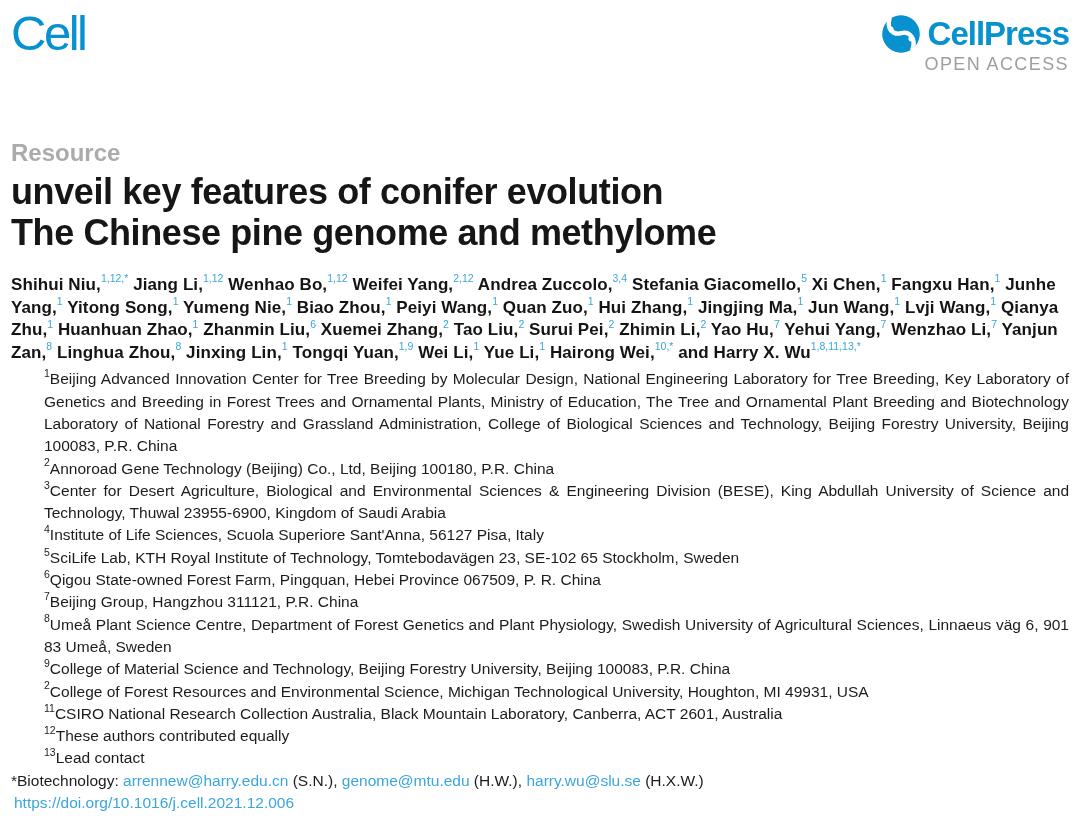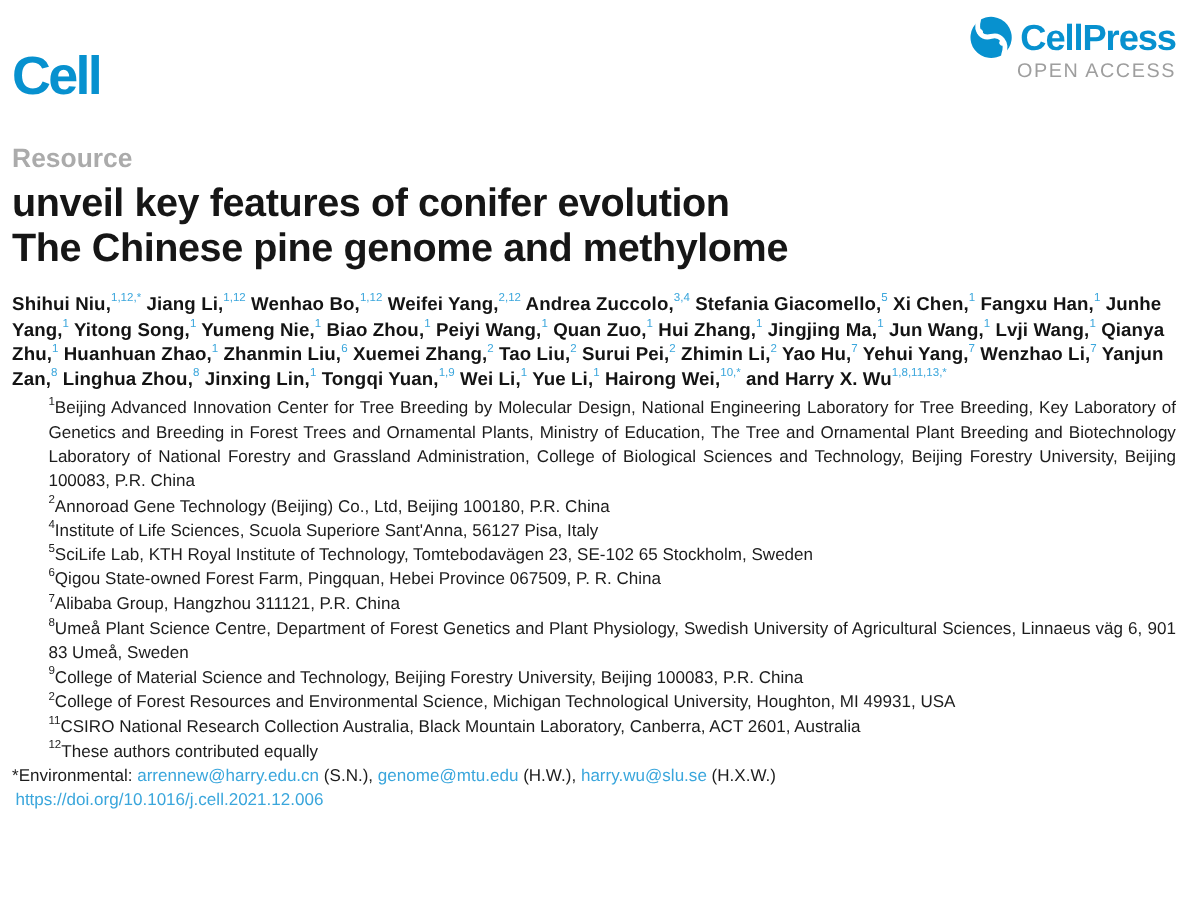--- a/index.html
+++ b/index.html
@@ -18,25 +18,24 @@
   }
   
   .header {
     display: flex;
     justify-content: space-between;
     align-items: flex-start;
     padding-top: 2px;
   }
   .cell-logo {
     font-size: 49px;
-    font-weight: 700;
+    font-weight: 400;
     letter-spacing: -2.5px;
     line-height: 46px;
     color: var(--brand-blue, #0791CF);
-    margin-top: 36px;
   }
   .press-block {
     display: flex;
     flex-direction: column;
     align-items: flex-end;
     padding-top: 4px;
     text-align: center;
   }
   .press-row { display: flex; align-items: center; gap: 7px; }
   .press-icon svg { display: block; }
@@ -49,21 +48,21 @@
   }
   .open-access {
     font-size: 18px;
     letter-spacing: 1.4px;
     color: var(--open-access-gray, #9E9E9E);
     margin-top: 0px;
     line-height: 20px;
   }
   
   .type-label {
-    margin-top: 40px;
+    margin-top: 66px;
     font-size: 24px;
     font-weight: 700;
     color: var(--label-gray, #ABABAB);
     line-height: 26px;
   }
   h1.title {
     margin: 5px 0 0 0;
     font-size: 36px;
     font-weight: 700;
     letter-spacing: -0.4px;
@@ -149,30 +148,32 @@
   <h1 class="title">
     <span class="tl">unveil key features of conifer evolution</span>
     <span class="tl">The Chinese pine genome and methylome</span>
   </h1>
 
   <p class="authors"><span>Shihui Niu,</span><sup class="sup blue">1,12,*</sup> <span>Jiang Li,</span><sup class="sup blue">1,12</sup> <span>Wenhao Bo,</span><sup class="sup blue">1,12</sup> <span>Weifei Yang,</span><sup class="sup blue">2,12</sup> <span>Andrea Zuccolo,</span><sup class="sup blue">3,4</sup> <span>Stefania Giacomello,</span><sup class="sup blue">5</sup> <span>Xi Chen,</span><sup class="sup blue">1</sup> <span>Fangxu Han,</span><sup class="sup blue">1</sup> <span>Junhe Yang,</span><sup class="sup blue">1</sup> <span>Yitong Song,</span><sup class="sup blue">1</sup> <span>Yumeng Nie,</span><sup class="sup blue">1</sup> <span>Biao Zhou,</span><sup class="sup blue">1</sup> <span>Peiyi Wang,</span><sup class="sup blue">1</sup> <span>Quan Zuo,</span><sup class="sup blue">1</sup> <span>Hui Zhang,</span><sup class="sup blue">1</sup> <span>Jingjing Ma,</span><sup class="sup blue">1</sup> <span>Jun Wang,</span><sup class="sup blue">1</sup> <span>Lvji Wang,</span><sup class="sup blue">1</sup> <span>Qianya Zhu,</span><sup class="sup blue">1</sup> <span>Huanhuan Zhao,</span><sup class="sup blue">1</sup> <span>Zhanmin Liu,</span><sup class="sup blue">6</sup> <span>Xuemei Zhang,</span><sup class="sup blue">2</sup> <span>Tao Liu,</span><sup class="sup blue">2</sup> <span>Surui Pei,</span><sup class="sup blue">2</sup> <span>Zhimin Li,</span><sup class="sup blue">2</sup> <span>Yao Hu,</span><sup class="sup blue">7</sup> <span>Yehui Yang,</span><sup class="sup blue">7</sup> <span>Wenzhao Li,</span><sup class="sup blue">7</sup> <span>Yanjun Zan,</span><sup class="sup blue">8</sup> <span>Linghua Zhou,</span><sup class="sup blue">8</sup> <span>Jinxing Lin,</span><sup class="sup blue">1</sup> <span>Tongqi Yuan,</span><sup class="sup blue">1,9</sup> <span>Wei Li,</span><sup class="sup blue">1</sup> <span>Yue Li,</span><sup class="sup blue">1</sup> <span>Hairong Wei,</span><sup class="sup blue">10,*</sup> and <span>Harry X. Wu</span><sup class="sup blue">1,8,11,13,*</sup> </p>
 
   <div class="affiliations">
       <div class="affil"><sup class="sup dark">1</sup><span>Beijing Advanced Innovation Center for Tree Breeding by Molecular Design, National Engineering Laboratory for Tree Breeding, Key Laboratory of Genetics and Breeding in Forest Trees and Ornamental Plants, Ministry of Education, The Tree and Ornamental Plant Breeding and Biotechnology Laboratory of National Forestry and Grassland Administration, College of Biological Sciences and Technology, Beijing Forestry University, Beijing 100083, P.R. China</span></div>
       <div class="affil"><sup class="sup dark">2</sup><span>Annoroad Gene Technology (Beijing) Co., Ltd, Beijing 100180, P.R. China</span></div>
+      <div class="affil"><sup class="sup dark">3</sup><span>Center for Desert Agriculture, Biological and Environmental Sciences &amp; Engineering Division (BESE), King Abdullah University of Science and Technology, Thuwal 23955-6900, Kingdom of Saudi Arabia</span></div>
       <div class="affil"><sup class="sup dark">4</sup><span>Institute of Life Sciences, Scuola Superiore Sant'Anna, 56127 Pisa, Italy</span></div>
       <div class="affil"><sup class="sup dark">5</sup><span>SciLife Lab, KTH Royal Institute of Technology, Tomtebodavägen 23, SE-102 65 Stockholm, Sweden</span></div>
       <div class="affil"><sup class="sup dark">6</sup><span>Qigou State-owned Forest Farm, Pingquan, Hebei Province 067509, P. R. China</span></div>
-      <div class="affil"><sup class="sup dark">7</sup><span>Alibaba Group, Hangzhou 311121, P.R. China</span></div>
+      <div class="affil"><sup class="sup dark">7</sup><span>Beijing Group, Hangzhou 311121, P.R. China</span></div>
       <div class="affil"><sup class="sup dark">8</sup><span>Umeå Plant Science Centre, Department of Forest Genetics and Plant Physiology, Swedish University of Agricultural Sciences, Linnaeus väg 6, 901 83 Umeå, Sweden</span></div>
       <div class="affil"><sup class="sup dark">9</sup><span>College of Material Science and Technology, Beijing Forestry University, Beijing 100083, P.R. China</span></div>
       <div class="affil"><sup class="sup dark">2</sup><span>College of Forest Resources and Environmental Science, Michigan Technological University, Houghton, MI 49931, USA</span></div>
       <div class="affil"><sup class="sup dark">11</sup><span>CSIRO National Research Collection Australia, Black Mountain Laboratory, Canberra, ACT 2601, Australia</span></div>
       <div class="affil"><sup class="sup dark">12</sup><span>These authors contributed equally</span></div>
+      <div class="affil"><sup class="sup dark">13</sup><span>Lead contact</span></div>
     </div>
 
-  <p class="corr"><span>*Environmental: </span><a class="link" href="#">arrennew@harry.edu.cn</a> (S.N.), <a class="link" href="#">genome@mtu.edu</a> (H.W.), <a class="link" href="#">harry.wu@slu.se</a> (H.X.W.)</p>
+  <p class="corr"><span>*Biotechnology: </span><a class="link" href="#">arrennew@harry.edu.cn</a> (S.N.), <a class="link" href="#">genome@mtu.edu</a> (H.W.), <a class="link" href="#">harry.wu@slu.se</a> (H.X.W.)</p>
 
   <p class="doi">
     <a class="link" href="#">https://doi.org/10.1016/j.cell.2021.12.006</a>
   </p>
 
 </div>
 
 </body></html>

